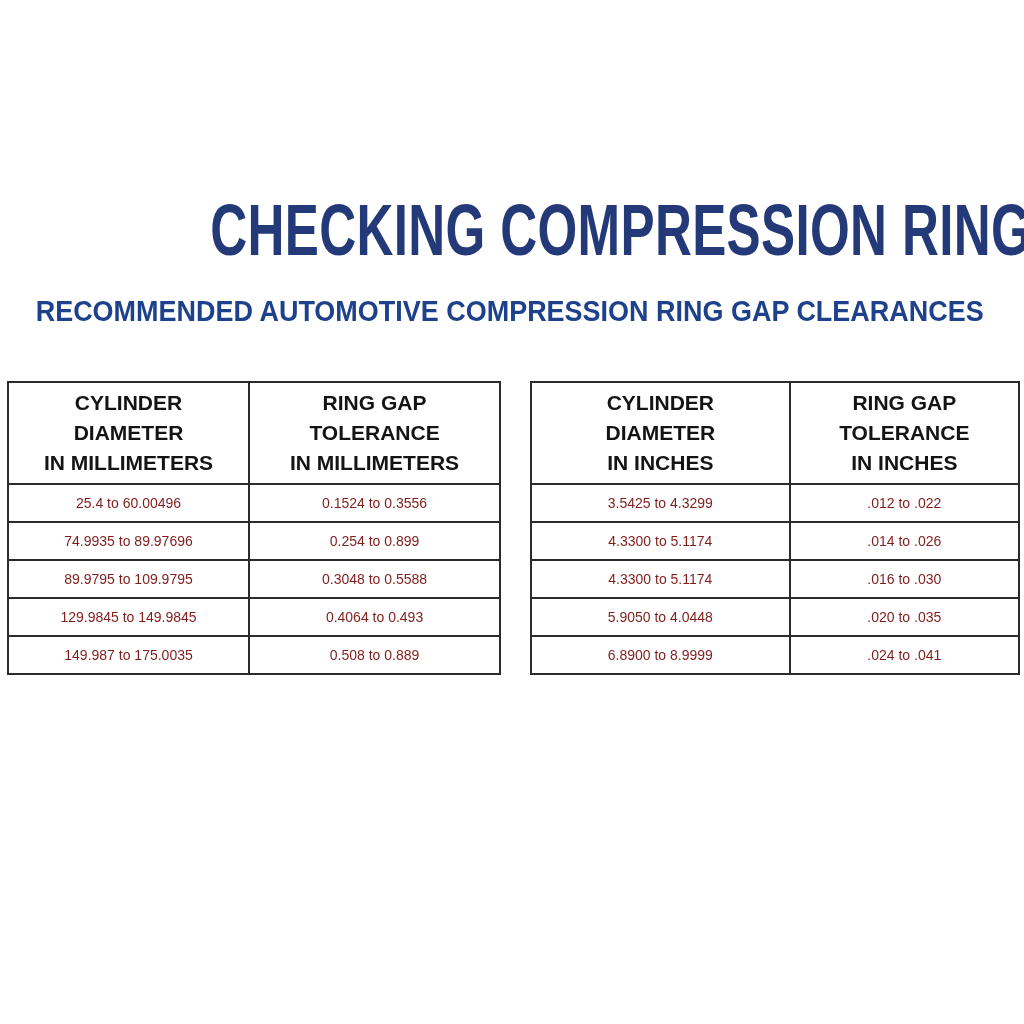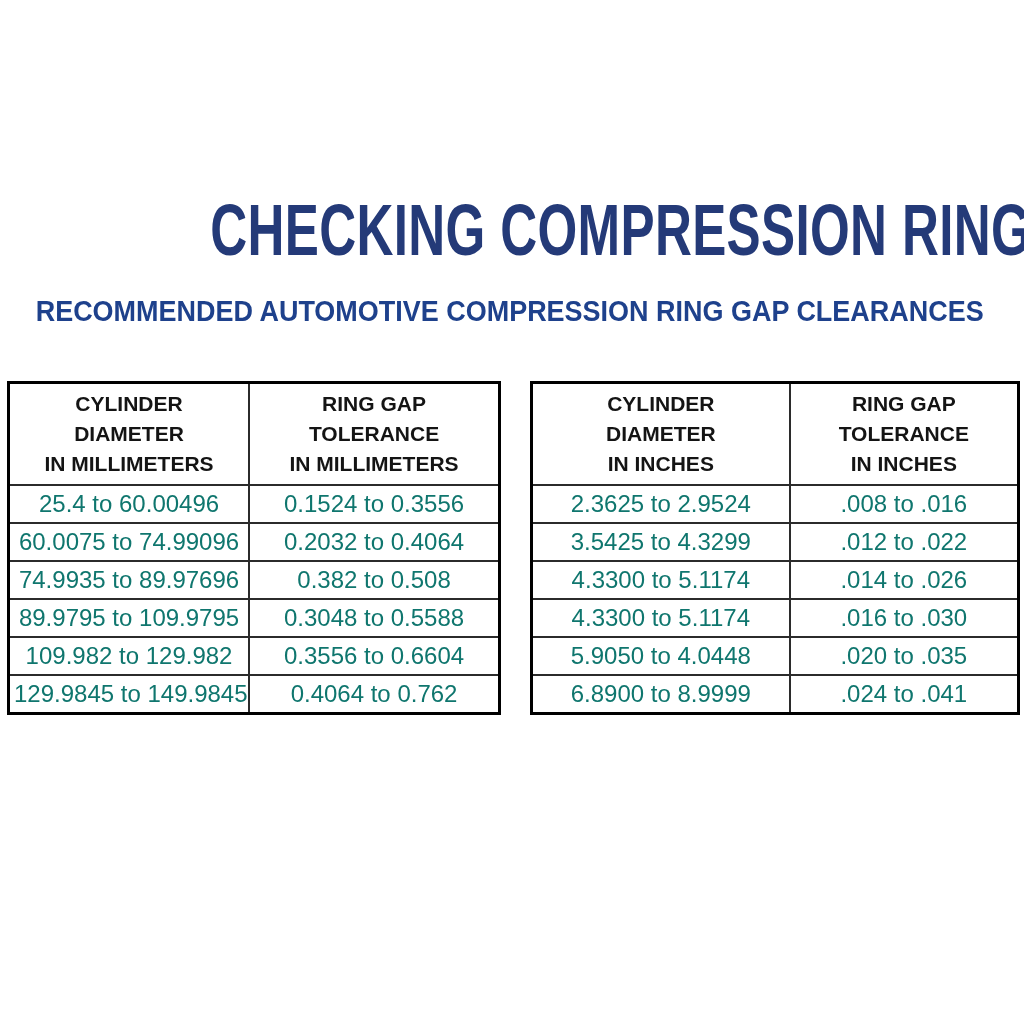--- a/index.html
+++ b/index.html
@@ -42,40 +42,40 @@
 
   
   .tbl-wrap { position:absolute; top:381px; }
   .tbl-metric   { left:7px;   width:494px; }
   .tbl-imperial { left:530px; width:490px; }
 
   table {
     border-collapse:collapse;
     width:100%;
     table-layout:fixed;
-    border:3px solid #000000;
+    border:1px solid #000000;
   }
   th, td {
     border:2px solid #2b2b2b;
     padding:0 4px;
     text-align:center;
     vertical-align:middle;
     overflow:hidden;
   }
   th {
     height:100px;
     font-size:21px; font-weight:bold;
     line-height:30px;
     color:#141414;
     white-space:pre-line;
   }
   td {
     height:36px;
-    font-size:24px; font-weight:normal;
-    color:#0f766e;
+    font-size:14px; font-weight:normal;
+    color:#7f1d1d;
     white-space:nowrap;
   }
 </style>
 </head>
 <body>
 
 <div class="title-wrap">
   <span class="page-title">CHECKING COMPRESSION RING GAPS</span>
 </div>
 
@@ -98,38 +98,34 @@
 TOLERANCE
 IN MILLIMETERS</th>
       </tr>
     </thead>
     <tbody>
       <tr>
         <td>25.4 to 60.00496</td>
         <td>0.1524 to 0.3556</td>
       </tr>
       <tr>
-        <td>60.0075 to 74.99096</td>
-        <td>0.2032 to 0.4064</td>
-      </tr>
-      <tr>
         <td>74.9935 to 89.97696</td>
-        <td>0.382 to 0.508</td>
+        <td>0.254 to 0.899</td>
       </tr>
       <tr>
         <td>89.9795 to 109.9795</td>
         <td>0.3048 to 0.5588</td>
       </tr>
       <tr>
-        <td>109.982 to 129.982</td>
-        <td>0.3556 to 0.6604</td>
+        <td>129.9845 to 149.9845</td>
+        <td>0.4064 to 0.493</td>
       </tr>
       <tr>
-        <td>129.9845 to 149.9845</td>
-        <td>0.4064 to 0.762</td>
+        <td>149.987 to 175.0035</td>
+        <td>0.508 to 0.889</td>
       </tr>
     </tbody>
   </table>
 </div>
 
 <div class="tbl-wrap tbl-imperial">
   <table>
     <colgroup>
         <col style="width:53%">
         <col style="width:47%">
@@ -138,24 +134,20 @@
       <tr>
         <th>CYLINDER
 DIAMETER
 IN INCHES</th>
         <th>RING GAP
 TOLERANCE
 IN INCHES</th>
       </tr>
     </thead>
     <tbody>
-      <tr>
-        <td>2.3625 to 2.9524</td>
-        <td>.008 to .016</td>
-      </tr>
       <tr>
         <td>3.5425 to 4.3299</td>
         <td>.012 to .022</td>
       </tr>
       <tr>
         <td>4.3300 to 5.1174</td>
         <td>.014 to .026</td>
       </tr>
       <tr>
         <td>4.3300 to 5.1174</td>

